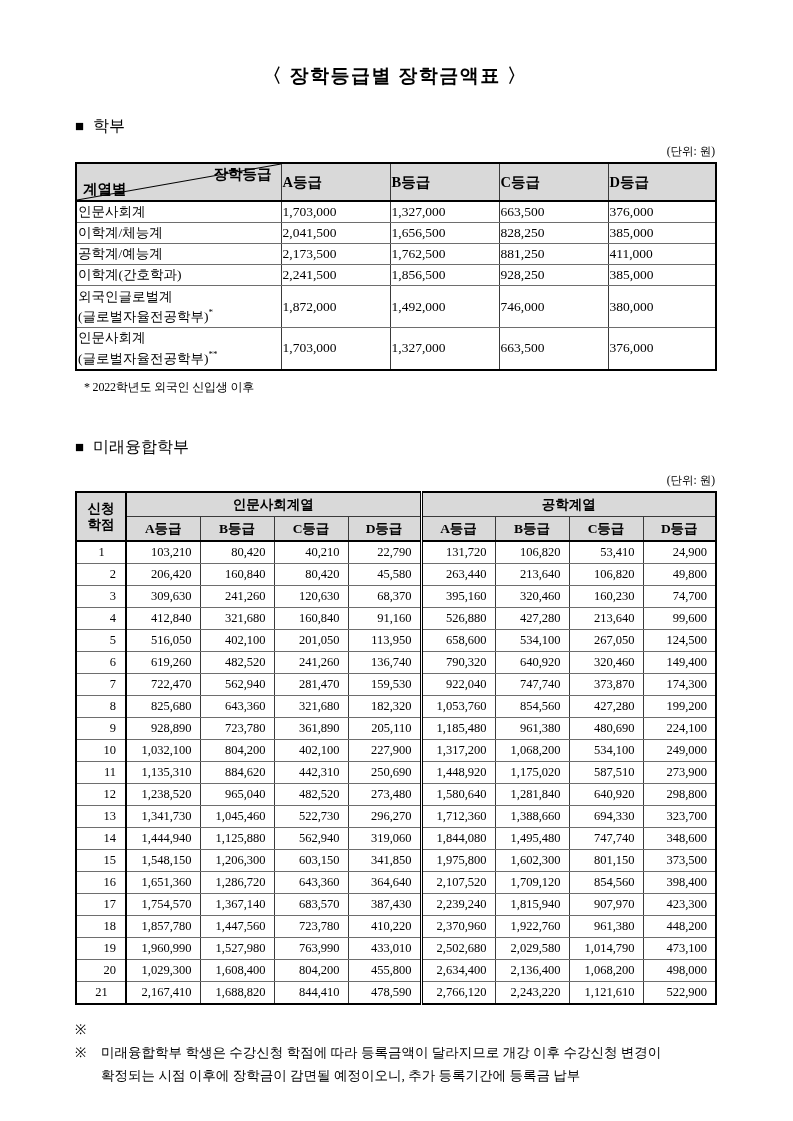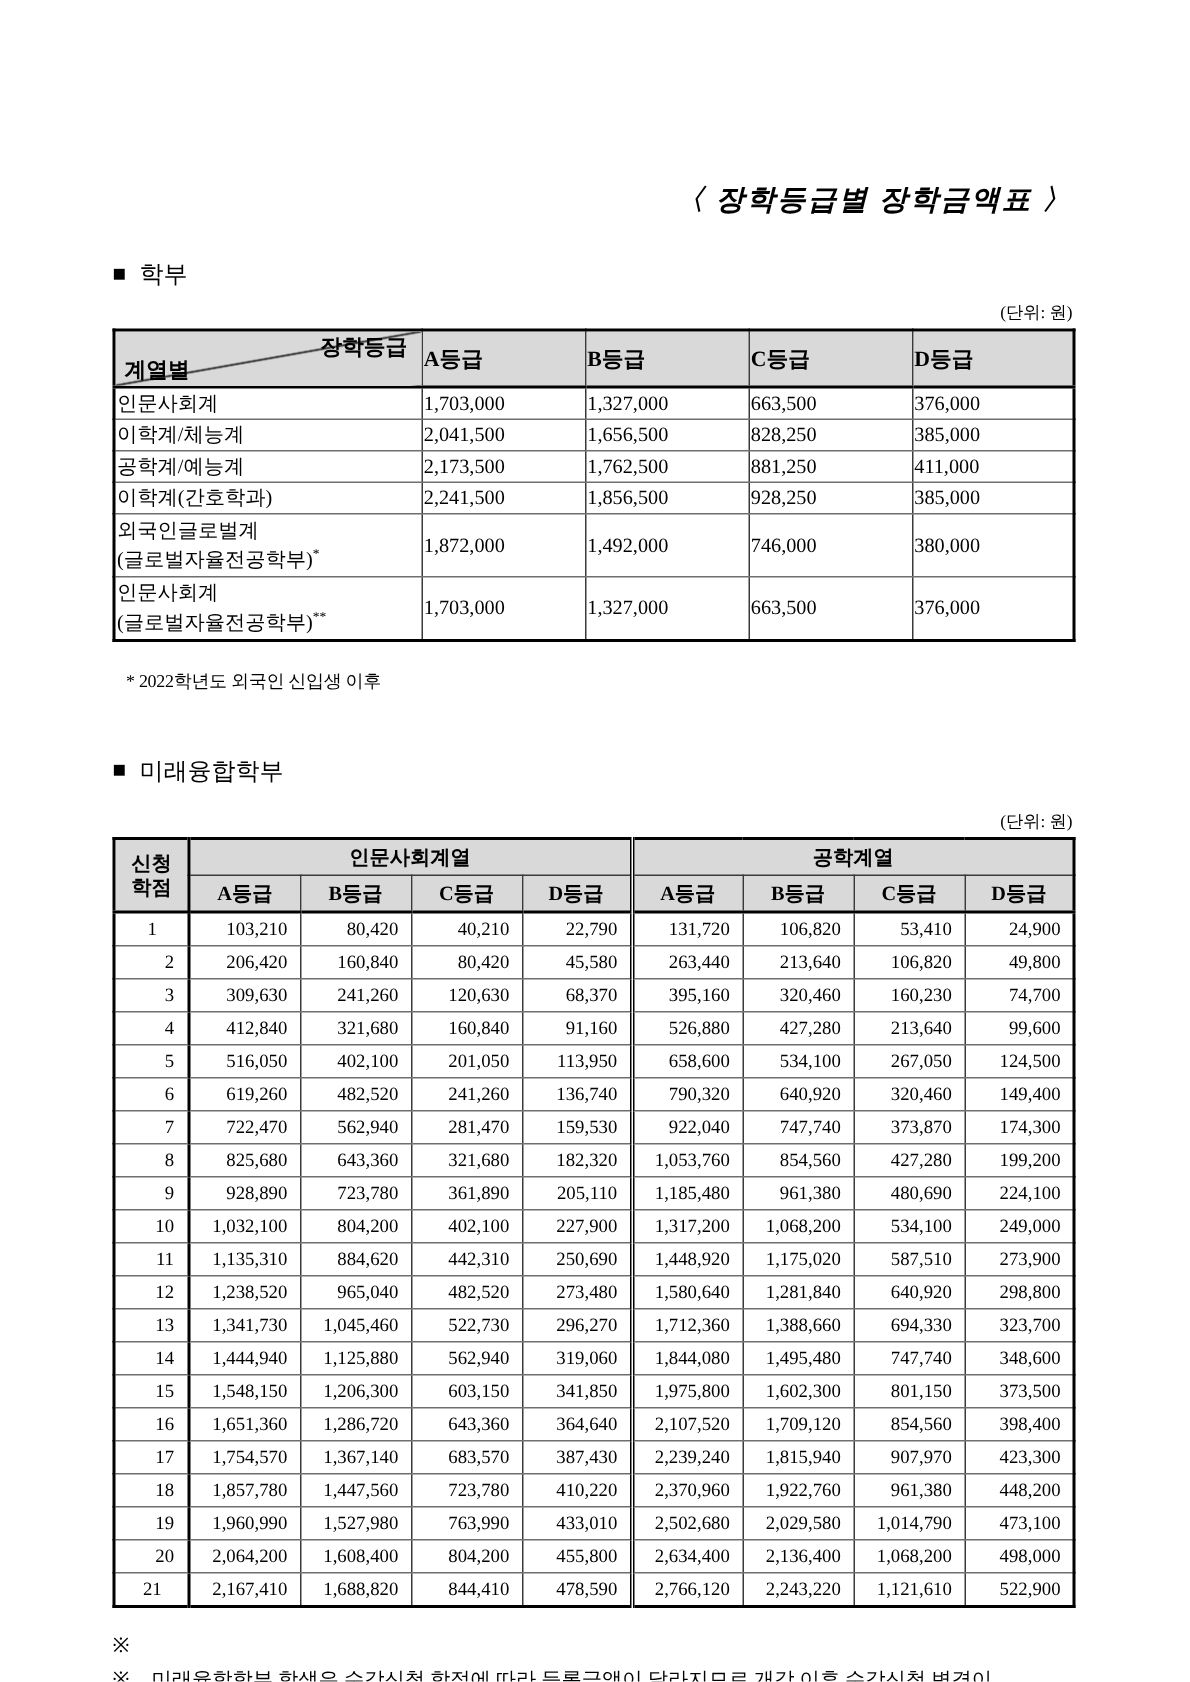--- a/index.html
+++ b/index.html
@@ -5,22 +5,22 @@
   html,body { margin:0; padding:0; background:#ffffff; }
   body {
     width:793px; height:1121px;
     font-family:"Liberation Serif","DejaVu Serif",serif;
     color:#000; overflow:hidden;
   }
   .page { box-sizing:border-box; width:793px; height:1121px; padding:0 0 0 75px; }
   .content { width:640px; }
 
   .title {
-    width:640px; text-align:right; font-size:19px; font-weight:bold;
-    letter-spacing:1.5px; padding-top:120px;font-style:italic;
+    width:640px; text-align:center; font-size:19px; font-weight:bold;
+    letter-spacing:1.5px; padding-top:63px;
   }
 
   .section { display:flex; align-items:center; gap:9px; font-size:16px; }
   .sec1 { margin-top:27px; }
   .sec2 { margin-top:41px; }
   .sq { font-size:15px; line-height:1; }
 
   .unit { width:640px; text-align:right; font-size:11.5px; }
   .u1 { margin-top:7px; margin-bottom:3px; }
   .u2 { margin-top:15px; margin-bottom:3px; }
@@ -41,21 +41,21 @@
     border-bottom:2px solid #000 !important;
   }
   .diag .tl-top { position:absolute; top:1px; right:9px; font-weight:bold; font-size:14.5px; }
   .diag .tl-bot { position:absolute; bottom:1px; left:6px; font-weight:bold; font-size:14.5px; }
   .ut .ghead {
     background:#d9d9d9; font-weight:bold; font-size:14.5px;
     border-bottom:2px solid #000; height:34px;
   }
   sup { font-size:9px; }
 
-  .tfoots { margin-top:18px; padding-left:9px; font-size:12px; width:700px; }
+  .tfoots { margin-top:8px; padding-left:9px; font-size:12px; width:700px; }
   .tfoot-line { line-height:17.5px; white-space:nowrap; letter-spacing:-0.2px; }
 
   
   .ft { border:2px solid #000; }
   .ft td { border:1px solid #3a3a3a; font-size:12.5px; overflow:hidden; }
   .ft tbody td { border-top:1px solid #6e6e6e; border-bottom:1px solid #6e6e6e; height:19px; }
   .ft thead td { background:#d9d9d9; font-weight:bold; text-align:center; }
   .ft .grp-hrow td { font-size:13.5px; height:21px; }
   .ft .grade-hrow td { font-size:13.5px; height:21px; border-bottom:2px solid #000; }
   .credit-head {
@@ -415,21 +415,21 @@
             <td class="fval">1,527,980</td>
             <td class="fval">763,990</td>
             <td class="fval">433,010</td>
             <td class="fval grp">2,502,680</td>
             <td class="fval">2,029,580</td>
             <td class="fval">1,014,790</td>
             <td class="fval">473,100</td>
           </tr>
           <tr>
             <td class="credit">20</td>
-            <td class="fval">2,064,200</td>
+            <td class="fval">1,029,300</td>
             <td class="fval">1,608,400</td>
             <td class="fval">804,200</td>
             <td class="fval">455,800</td>
             <td class="fval grp">2,634,400</td>
             <td class="fval">2,136,400</td>
             <td class="fval">1,068,200</td>
             <td class="fval">498,000</td>
           </tr>
           <tr>
             <td class="credit">21</td>

